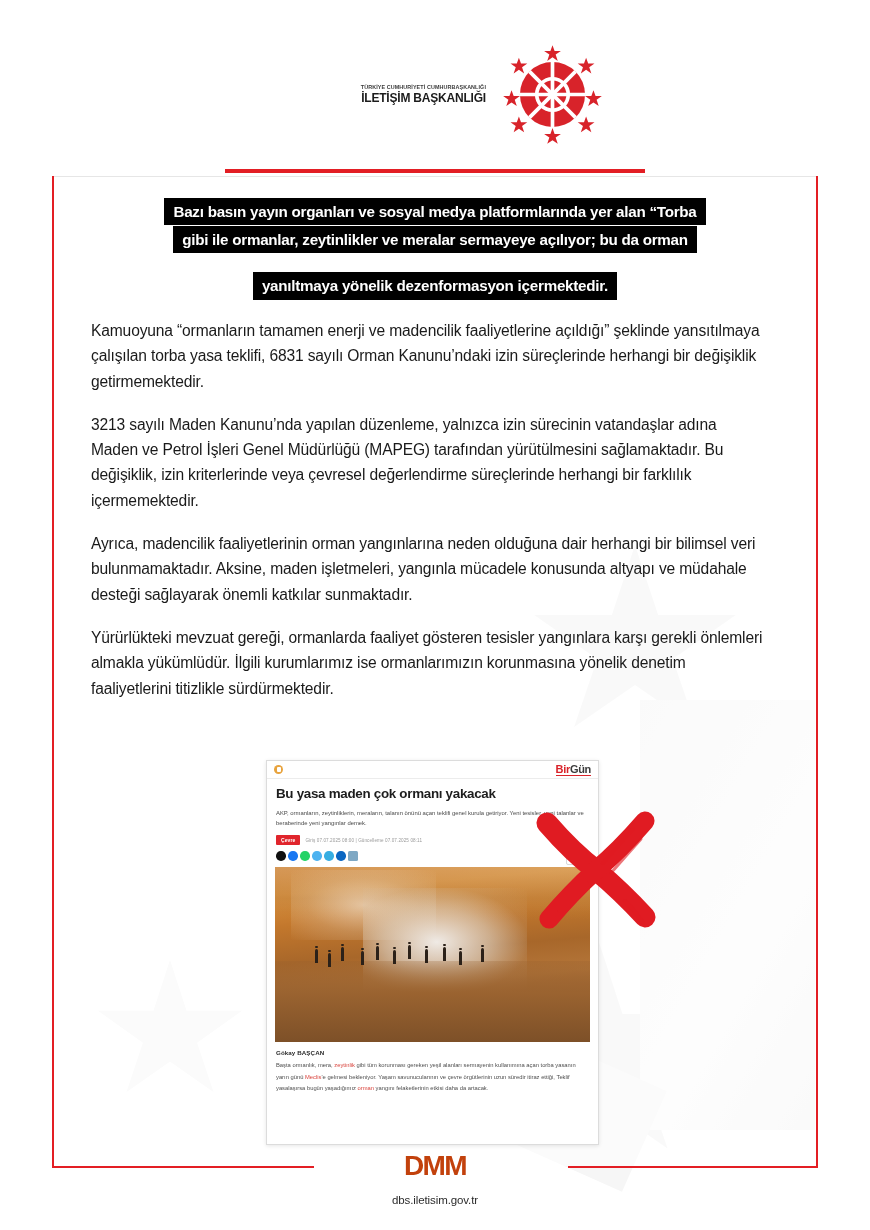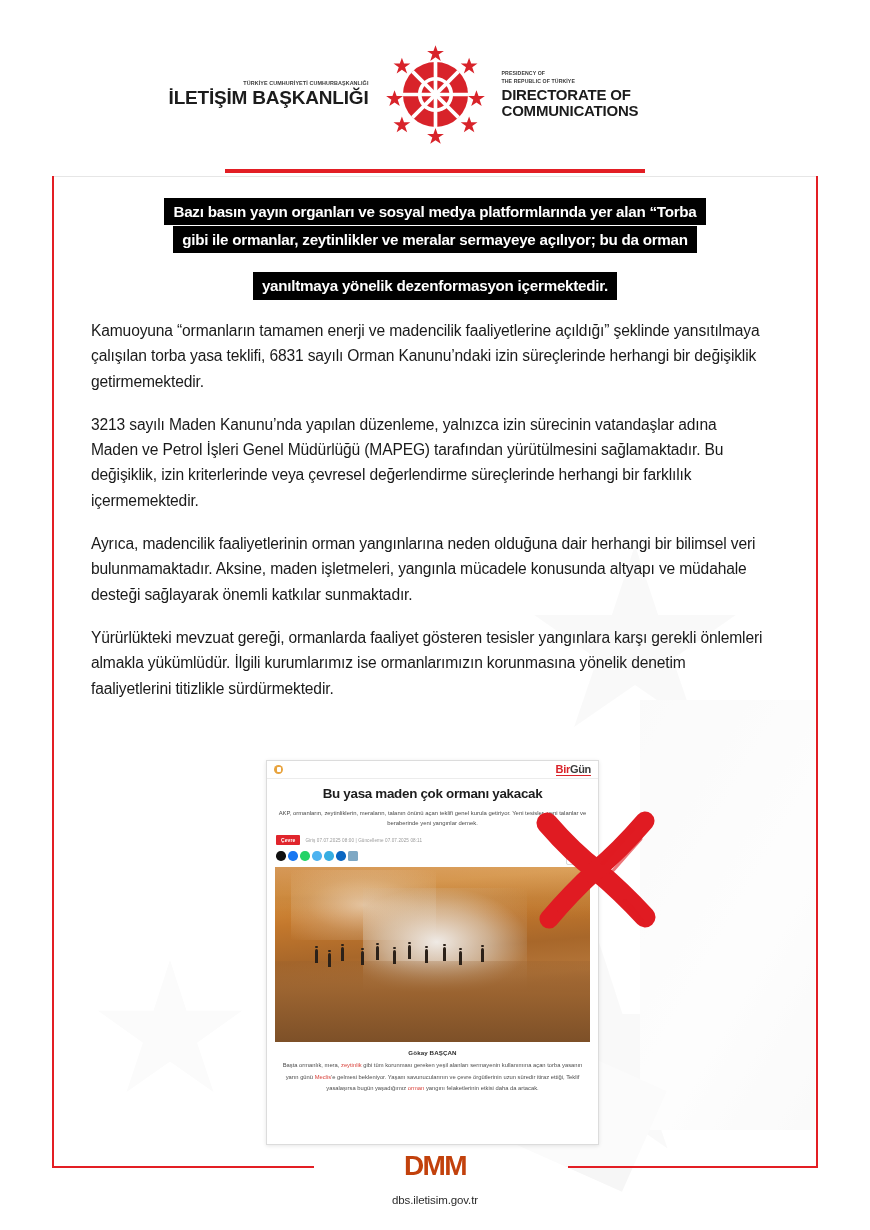--- a/index.html
+++ b/index.html
@@ -57,21 +57,21 @@
   }
   .hdr-left .sup {
     font-size: 5.4px;
     letter-spacing: 0.1px;
     color: #3a3a3a;
     font-weight: bold;
     white-space: nowrap;
     margin-bottom: 1px;
   }
   .hdr-left .main {
-    font-size: 19px;
+    font-size: 12px;
     font-weight: bold;
     color: #1c1c1c;
     letter-spacing: -0.2px;
     white-space: nowrap;
   }
   .hdr-emblem {
     width: 105px;
     height: 105px;
     flex: 0 0 105px;
   }
@@ -199,21 +199,20 @@
     position: absolute;
     top: 760px;
     left: 266px;
     width: 333px;
     height: 385px;
     background: #ffffff;
     border: 1px solid #dcdcdc;
     box-shadow: 0 1px 4px rgba(0,0,0,0.10);
     overflow: hidden;
     z-index: 6;
-    text-align: center;
   }
   .nc-topbar {
     height: 18px;
     border-bottom: 1px solid #ececec;
     display: flex;
     align-items: center;
     justify-content: space-between;
     padding: 0 7px;
   }
   .nc-avatar {
@@ -442,26 +441,20 @@
           <polygon points="8,100 12,111 24,111 14,118 18,130 8,123 -2,130 2,118 -8,111 4,111" transform="translate(14,-8)"></polygon>
           <polygon points="178,92 182,103 194,103 184,110 188,122 178,115 168,122 172,110 162,103 174,103"></polygon>
           <polygon points="36,30 40,41 52,41 42,48 46,60 36,53 26,60 30,48 20,41 32,41"></polygon>
           <polygon points="164,30 168,41 180,41 170,48 174,60 164,53 154,60 158,48 148,41 160,41"></polygon>
           <polygon points="36,142 40,153 52,153 42,160 46,172 36,165 26,172 30,160 20,153 32,153"></polygon>
           <polygon points="164,142 168,153 180,153 170,160 174,172 164,165 154,172 158,160 148,153 160,153"></polygon>
         </g>
       </svg>
     </div>
 
-    <div class="hdr-right">
-      <div class="sup">PRESIDENCY OF</div>
-      <div class="sup">THE REPUBLIC OF TÜRKİYE</div>
-      <div class="main">DIRECTORATE OF</div>
-      <div class="main">COMMUNICATIONS</div>
-    </div>
   </div>
 
   <div class="top-rule"></div>
 
   <div class="card"></div>
   <div class="card-edge-left"></div>
   <div class="card-edge-right"></div>
   <div class="card-bottom-left"></div>
   <div class="card-bottom-right"></div>
 

